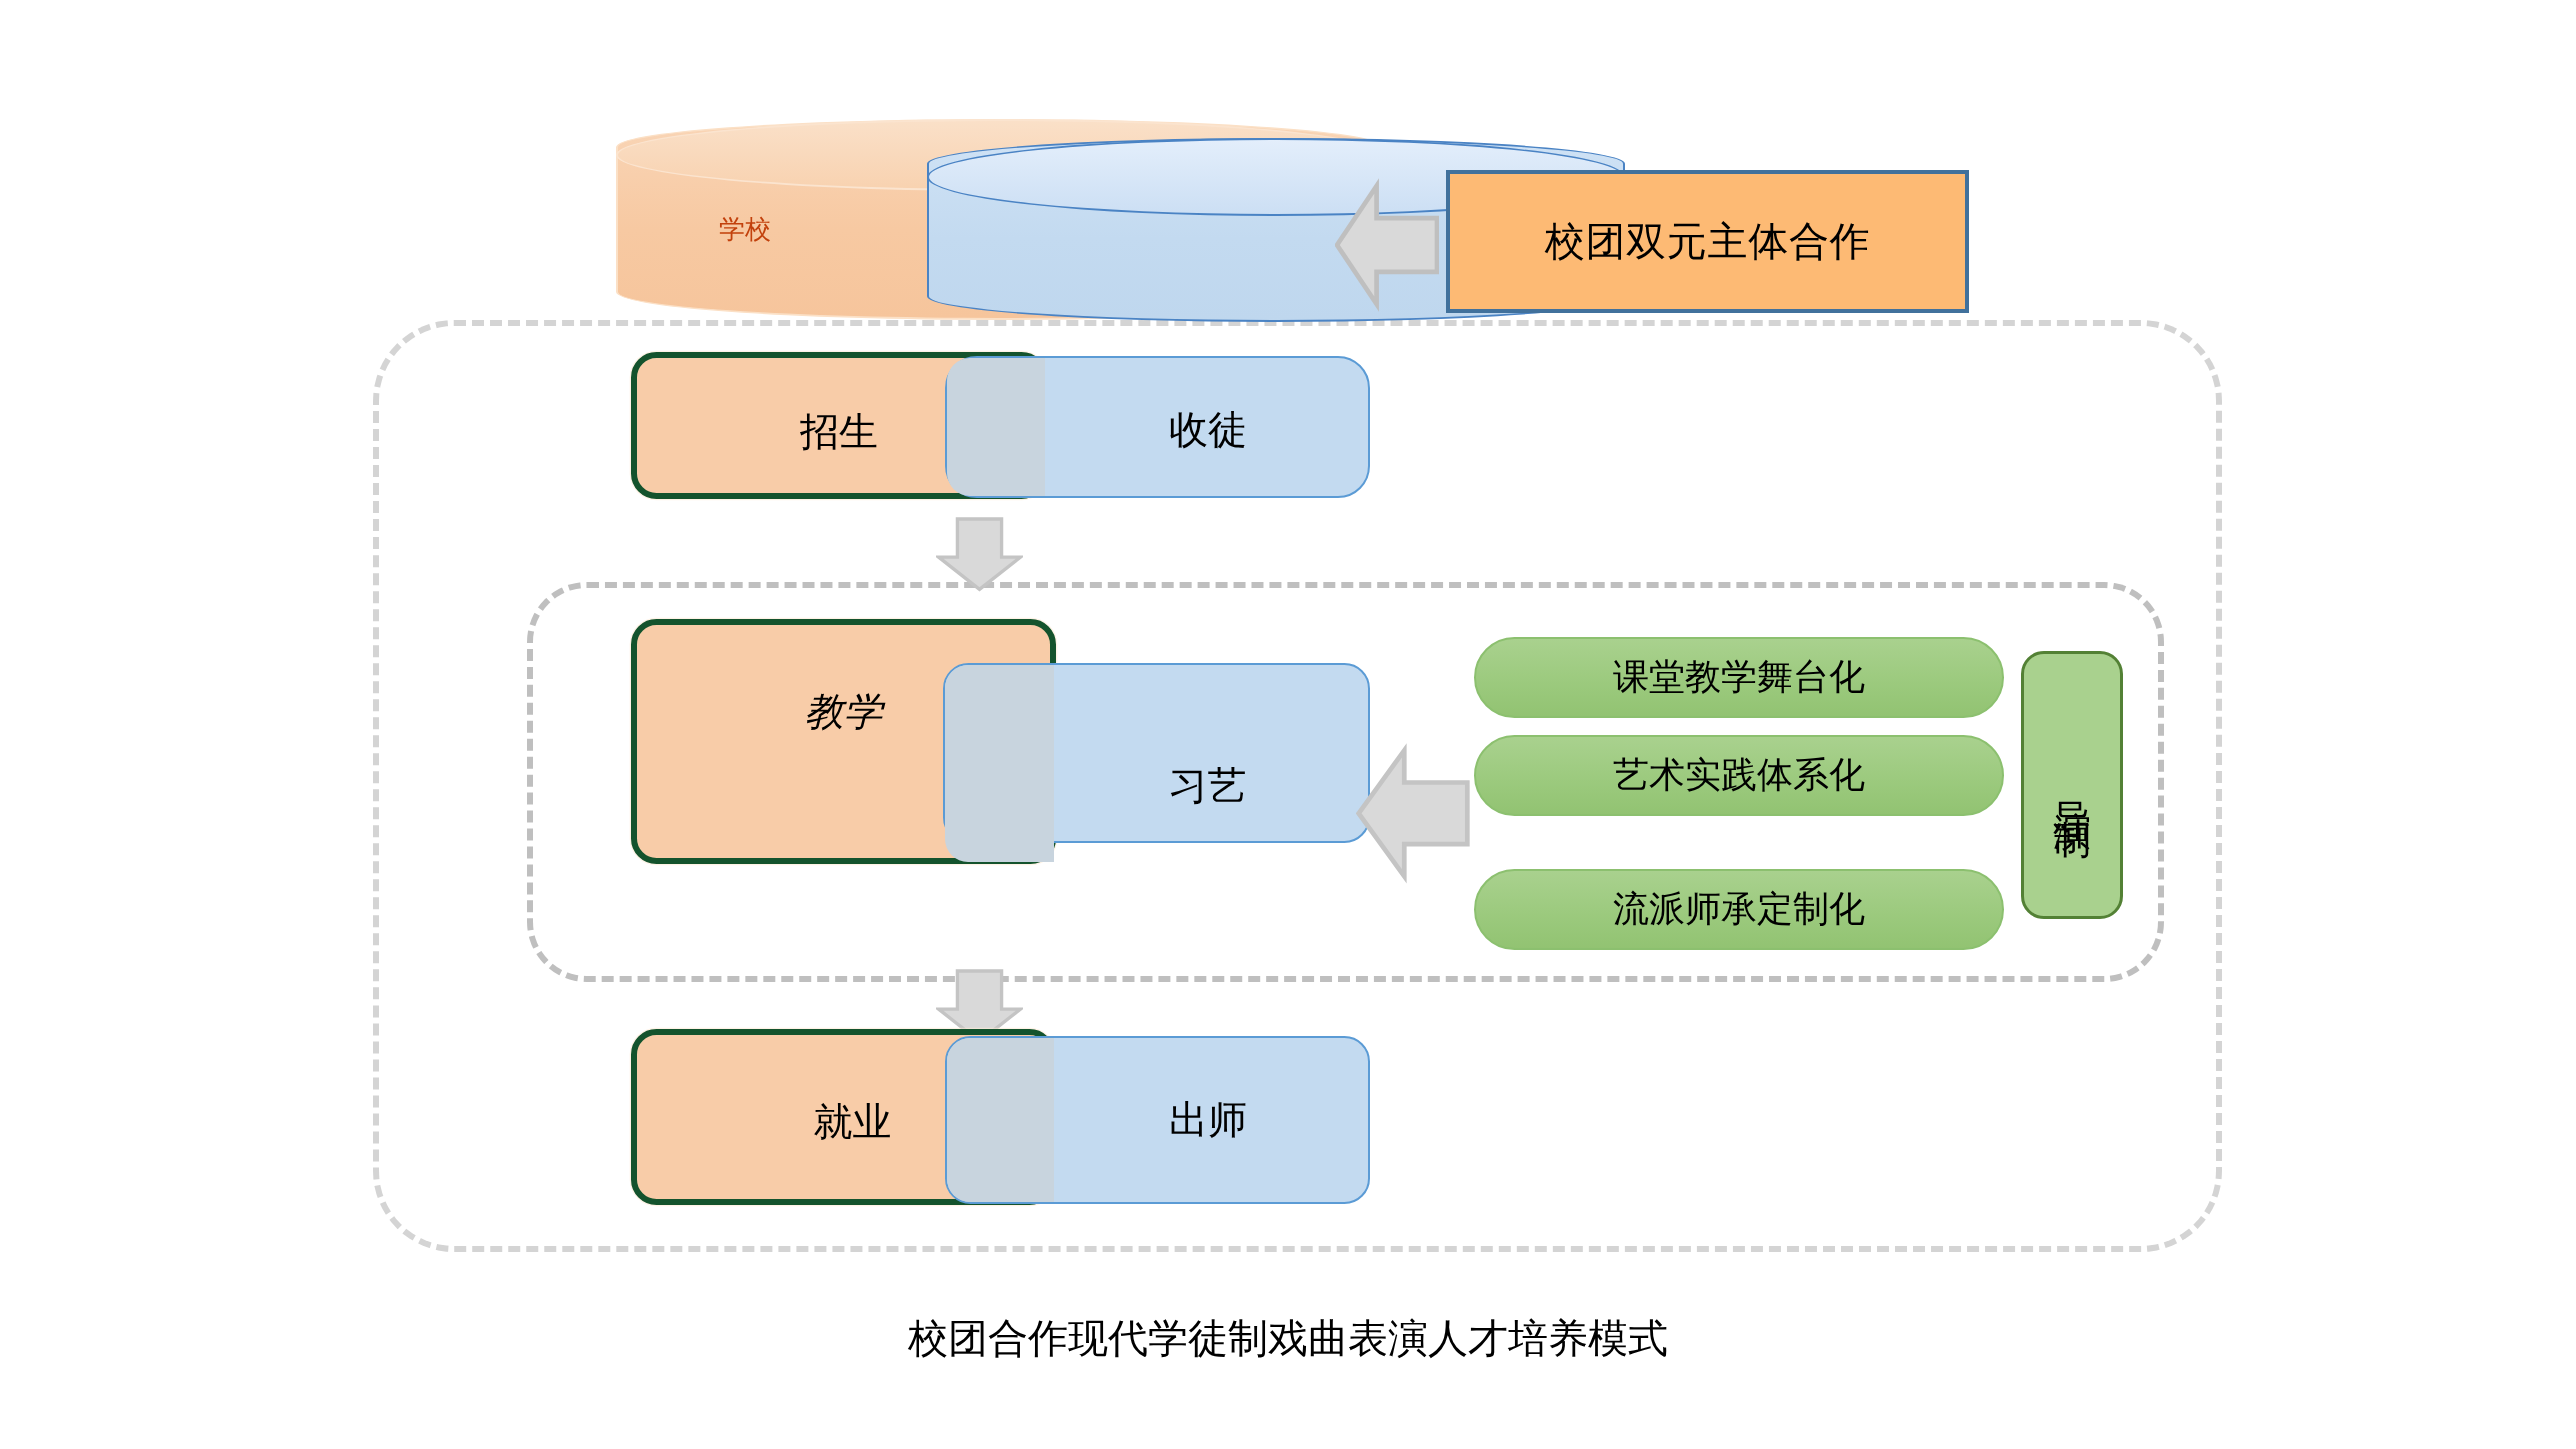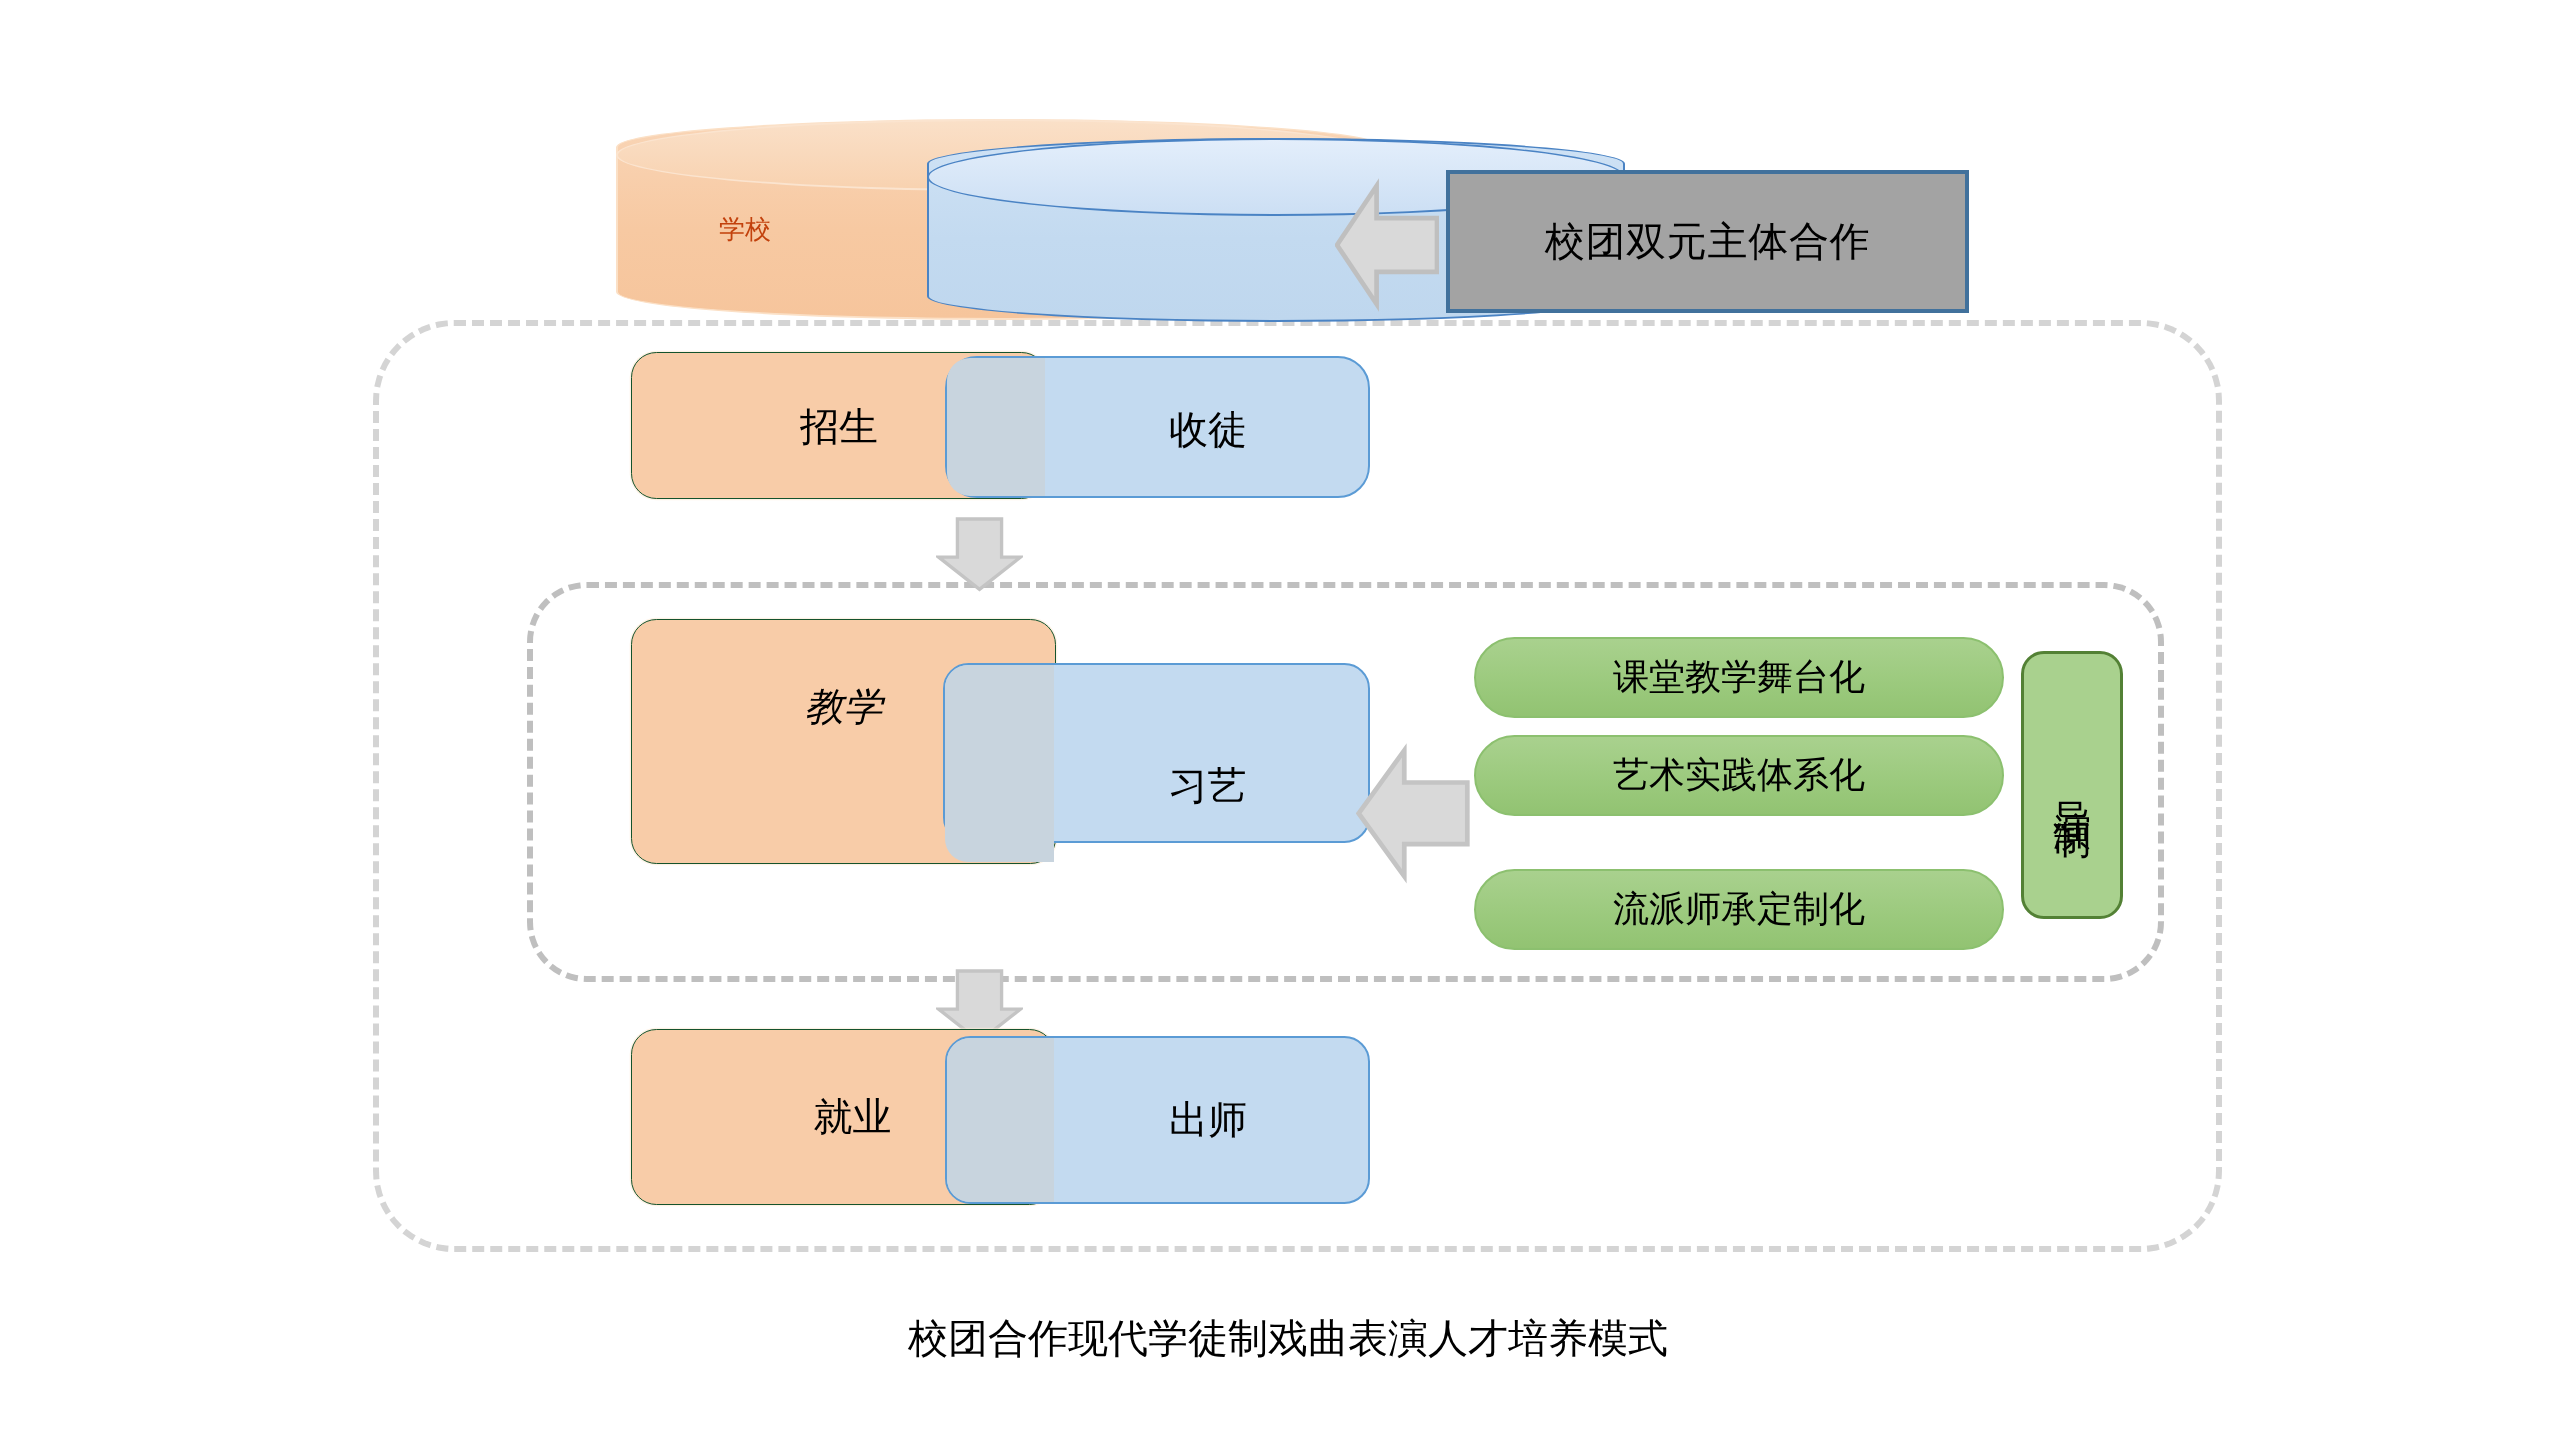--- a/index.html
+++ b/index.html
@@ -53,21 +53,21 @@
   }
   .cyl .label{
     position:absolute;width:100%;text-align:center;
     font-size:26px;color:#c2410c;line-height:1;
   }
 
   
   .rbox{position:absolute;box-sizing:border-box;border-radius:25.5px;}
   .rbox.orange{
     background:#f8cca8;
-    border:1px solid #14532d;
+    border:6px solid #14532d;
     box-shadow:0 0 0 1.3px rgba(253,235,214,.6);
   }
   .rbox.blue{
     background:#c3daf0;
     border:2px solid #5b9bd5;
   }
   .rbox .txt{
     position:absolute;left:0;right:0;
     text-align:center;font-size:39px;color:#000;line-height:1;
   }
@@ -76,21 +76,21 @@
   .overlap{
     position:absolute;
     background:#c8d4de;
     box-sizing:border-box;
     border-radius:0 0 0 0;
   }
 
   
   .callout{
     position:absolute;box-sizing:border-box;
-    background:#a3a3a3;
+    background:#fdba74;
     border:4.7px solid #41719c;
     display:flex;align-items:center;justify-content:center;
   }
   .callout .txt{font-size:40px;color:#000;letter-spacing:0.7px;}
 
   
   .pill{
     position:absolute;box-sizing:border-box;
     border-radius:6708px;
     background:linear-gradient(180deg,#a9d18e 0%,#9cca7e 55%,#92c372 100%);

